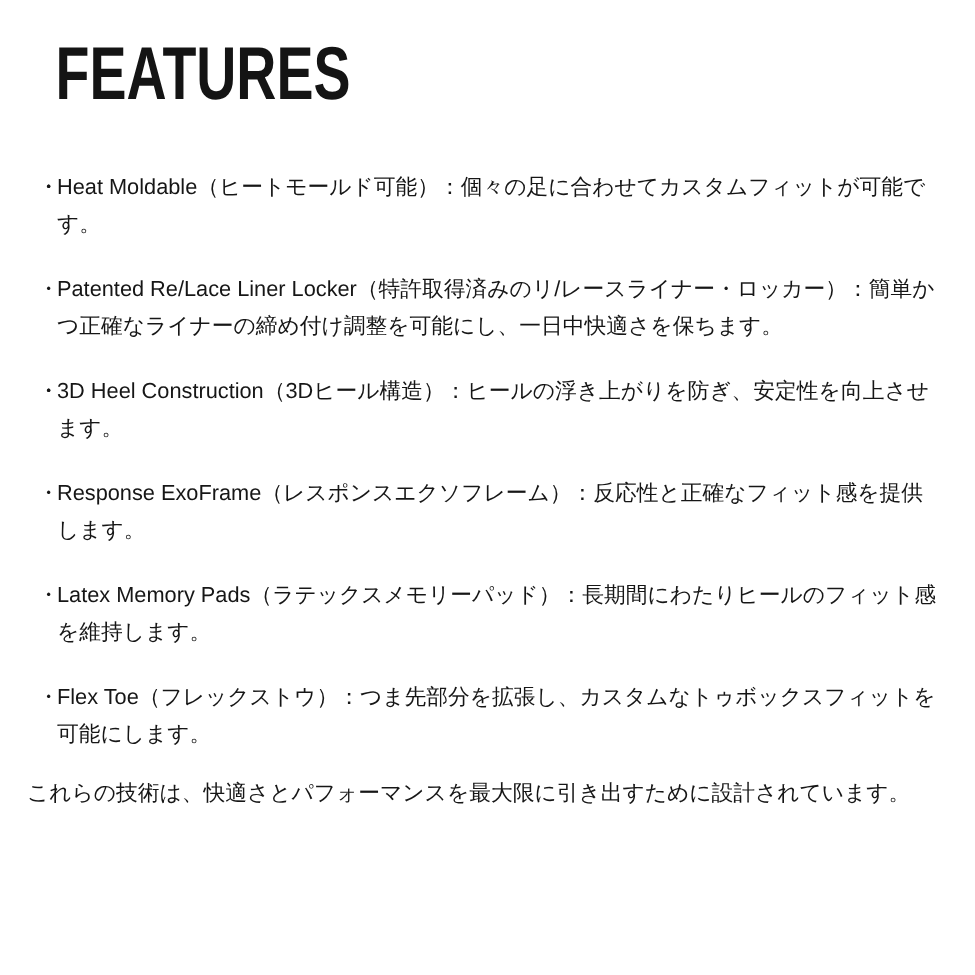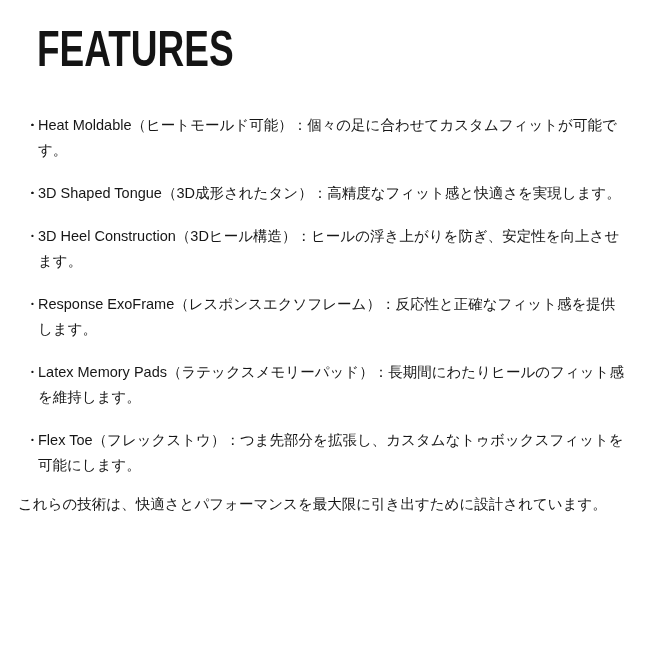--- a/index.html
+++ b/index.html
@@ -69,24 +69,24 @@
   <ul class="feature-list">
     <li>
       <span class="bullet">・</span>
     </li>
     <li>
       <span class="bullet">・</span>
       <span>Heat Moldable（ヒートモールド可能）：個々の足に合わせてカスタムフィットが可能です。</span>
     </li>
     <li>
       <span class="bullet">・</span>
+      <span>Patented Re/Lace Liner Locker（特許取得済みのリ/レースライナー・ロッカー）：簡単かつ正確なライナーの締め付け調整を可能にし、一日中快適さを保ちます。</span>
     </li>
     <li>
       <span class="bullet">・</span>
-      <span>3D Shaped Tongue（3D成形されたタン）：高精度なフィット感と快適さを実現します。</span>
     </li>
     <li>
       <span class="bullet">・</span>
       <span>3D Heel Construction（3Dヒール構造）：ヒールの浮き上がりを防ぎ、安定性を向上させます。</span>
     </li>
     <li>
       <span class="bullet">・</span>
       <span>Response ExoFrame（レスポンスエクソフレーム）：反応性と正確なフィット感を提供します。</span>
     </li>
     <li>

